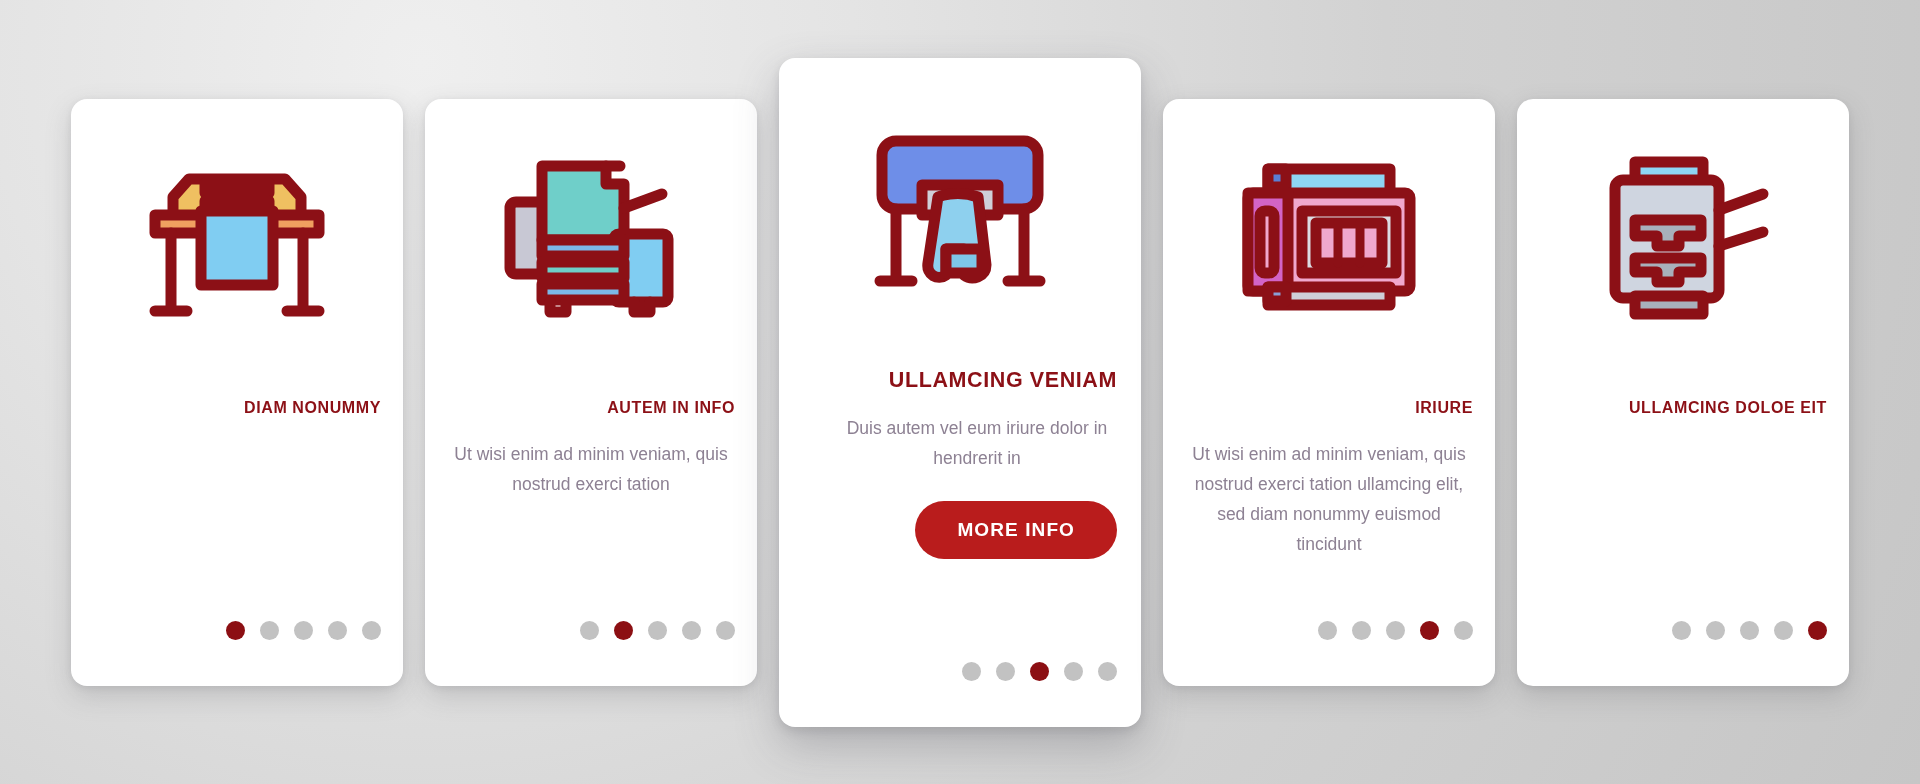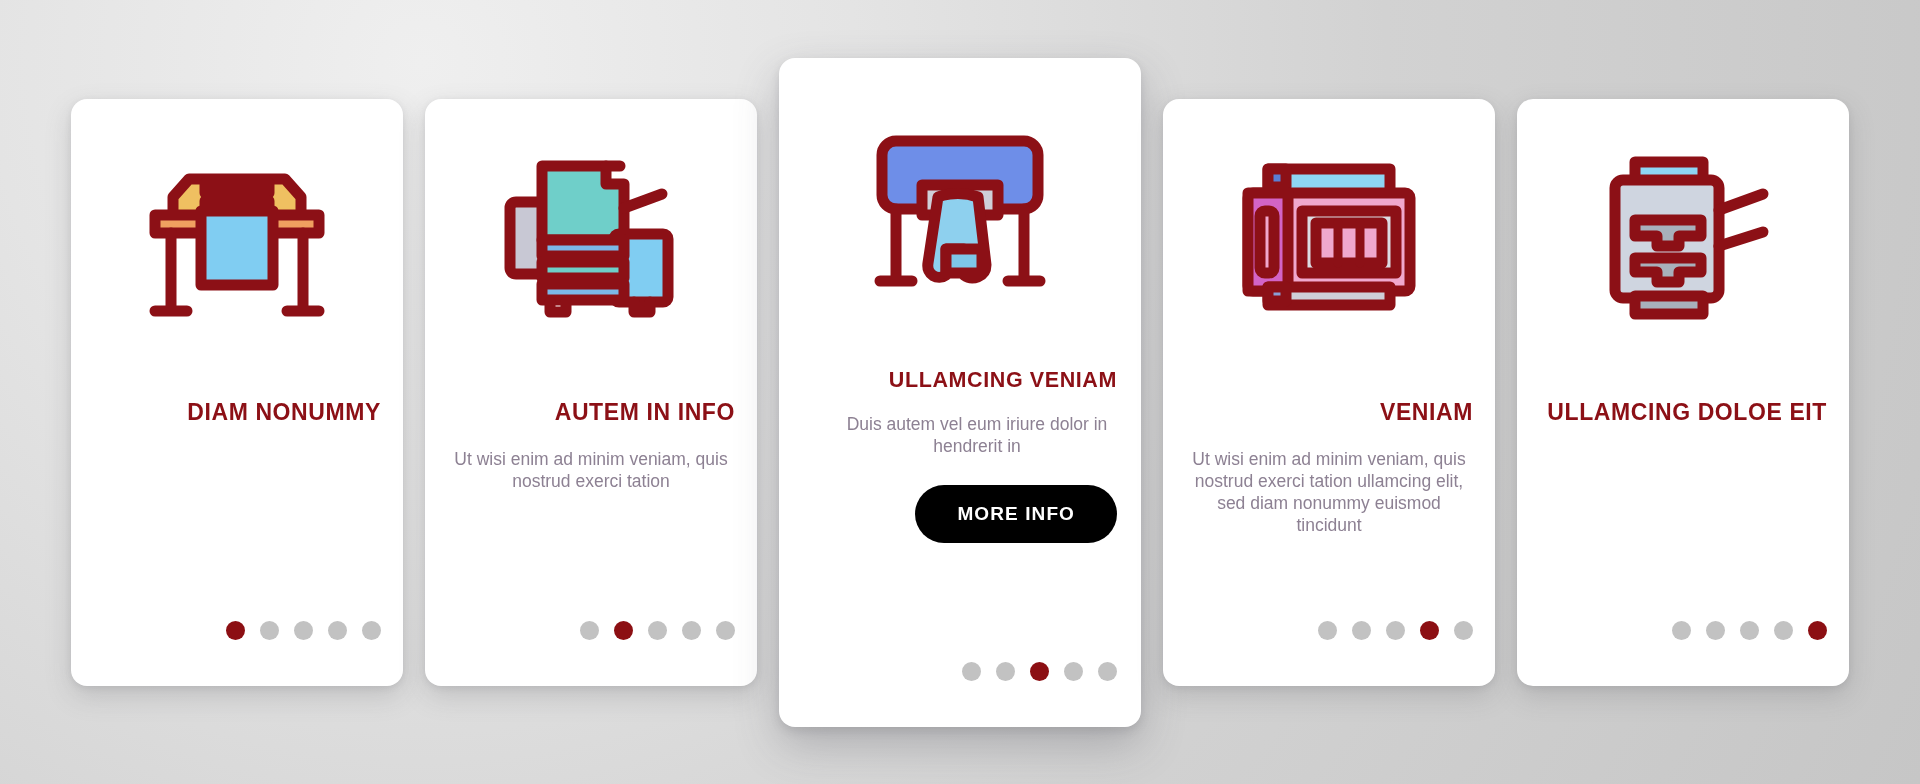--- a/index.html
+++ b/index.html
@@ -34,41 +34,41 @@
   .icon-wrap{
     height:210px;width:100%;
     display:flex;align-items:center;justify-content:center;
     flex:0 0 auto;
   }
   .featured .icon-wrap{height:228px;}
   .icon-wrap svg{display:block;}
   .title{
     color:#8c1016;
     font-weight:bold;
-    font-size:23px;
+    font-size:16px;
     letter-spacing:0.6px;
     text-align:center;
     margin:0;
     white-space:nowrap;
   }
   .featured .title{font-size:21.5px;}
   .t-gap{height:56px;}
   .featured .t-gap{height:44px;}
   .body{
     color:#8d8193;
     font-size:17.5px;
-    line-height:22px;
+    line-height:30px;
     text-align:center;
     margin:22px 0 0;
     max-width:290px;
   }
   .featured .body{margin-top:20px;max-width:280px;}
   .more-btn{
     margin-top:28px;
-    background:#000000;
+    background:#b91c1c;
     color:#ffffff;
     border:none;
     border-radius:30px;
     font-family:"Liberation Sans", sans-serif;
     font-weight:bold;
     font-size:19px;
     letter-spacing:1.1px;
     padding:0 42px;
     height:58px;
     cursor:pointer;
@@ -188,21 +188,21 @@
             <rect x="68" y="56" width="94" height="62" fill="#dcdce2"></rect>
             <rect x="82" y="68" width="66" height="40" fill="#f0a8cd"></rect>
             <path d="M104 68 L104 108" stroke-width="9"></path>
             <path d="M126 68 L126 108" stroke-width="9"></path>
             <rect x="34" y="132" width="122" height="18" fill="#cfcfd8"></rect>
             <rect x="34" y="132" width="18" height="14" fill="#8b9fd4"></rect>
           </g>
         </svg>
       </div>
       <div class="t-gap"></div>
-      <h3 class="title">VENIAM</h3>
+      <h3 class="title">IRIURE</h3>
       <p class="body">Ut wisi enim ad minim veniam, quis nostrud exerci tation ullamcing elit, sed diam nonummy euismod tincidunt</p>
       <div class="spacer"></div>
       <div class="dots">
         <span class="dot"></span>
         <span class="dot"></span>
         <span class="dot"></span>
         <span class="dot active"></span>
         <span class="dot"></span>
       </div>
     </div>

